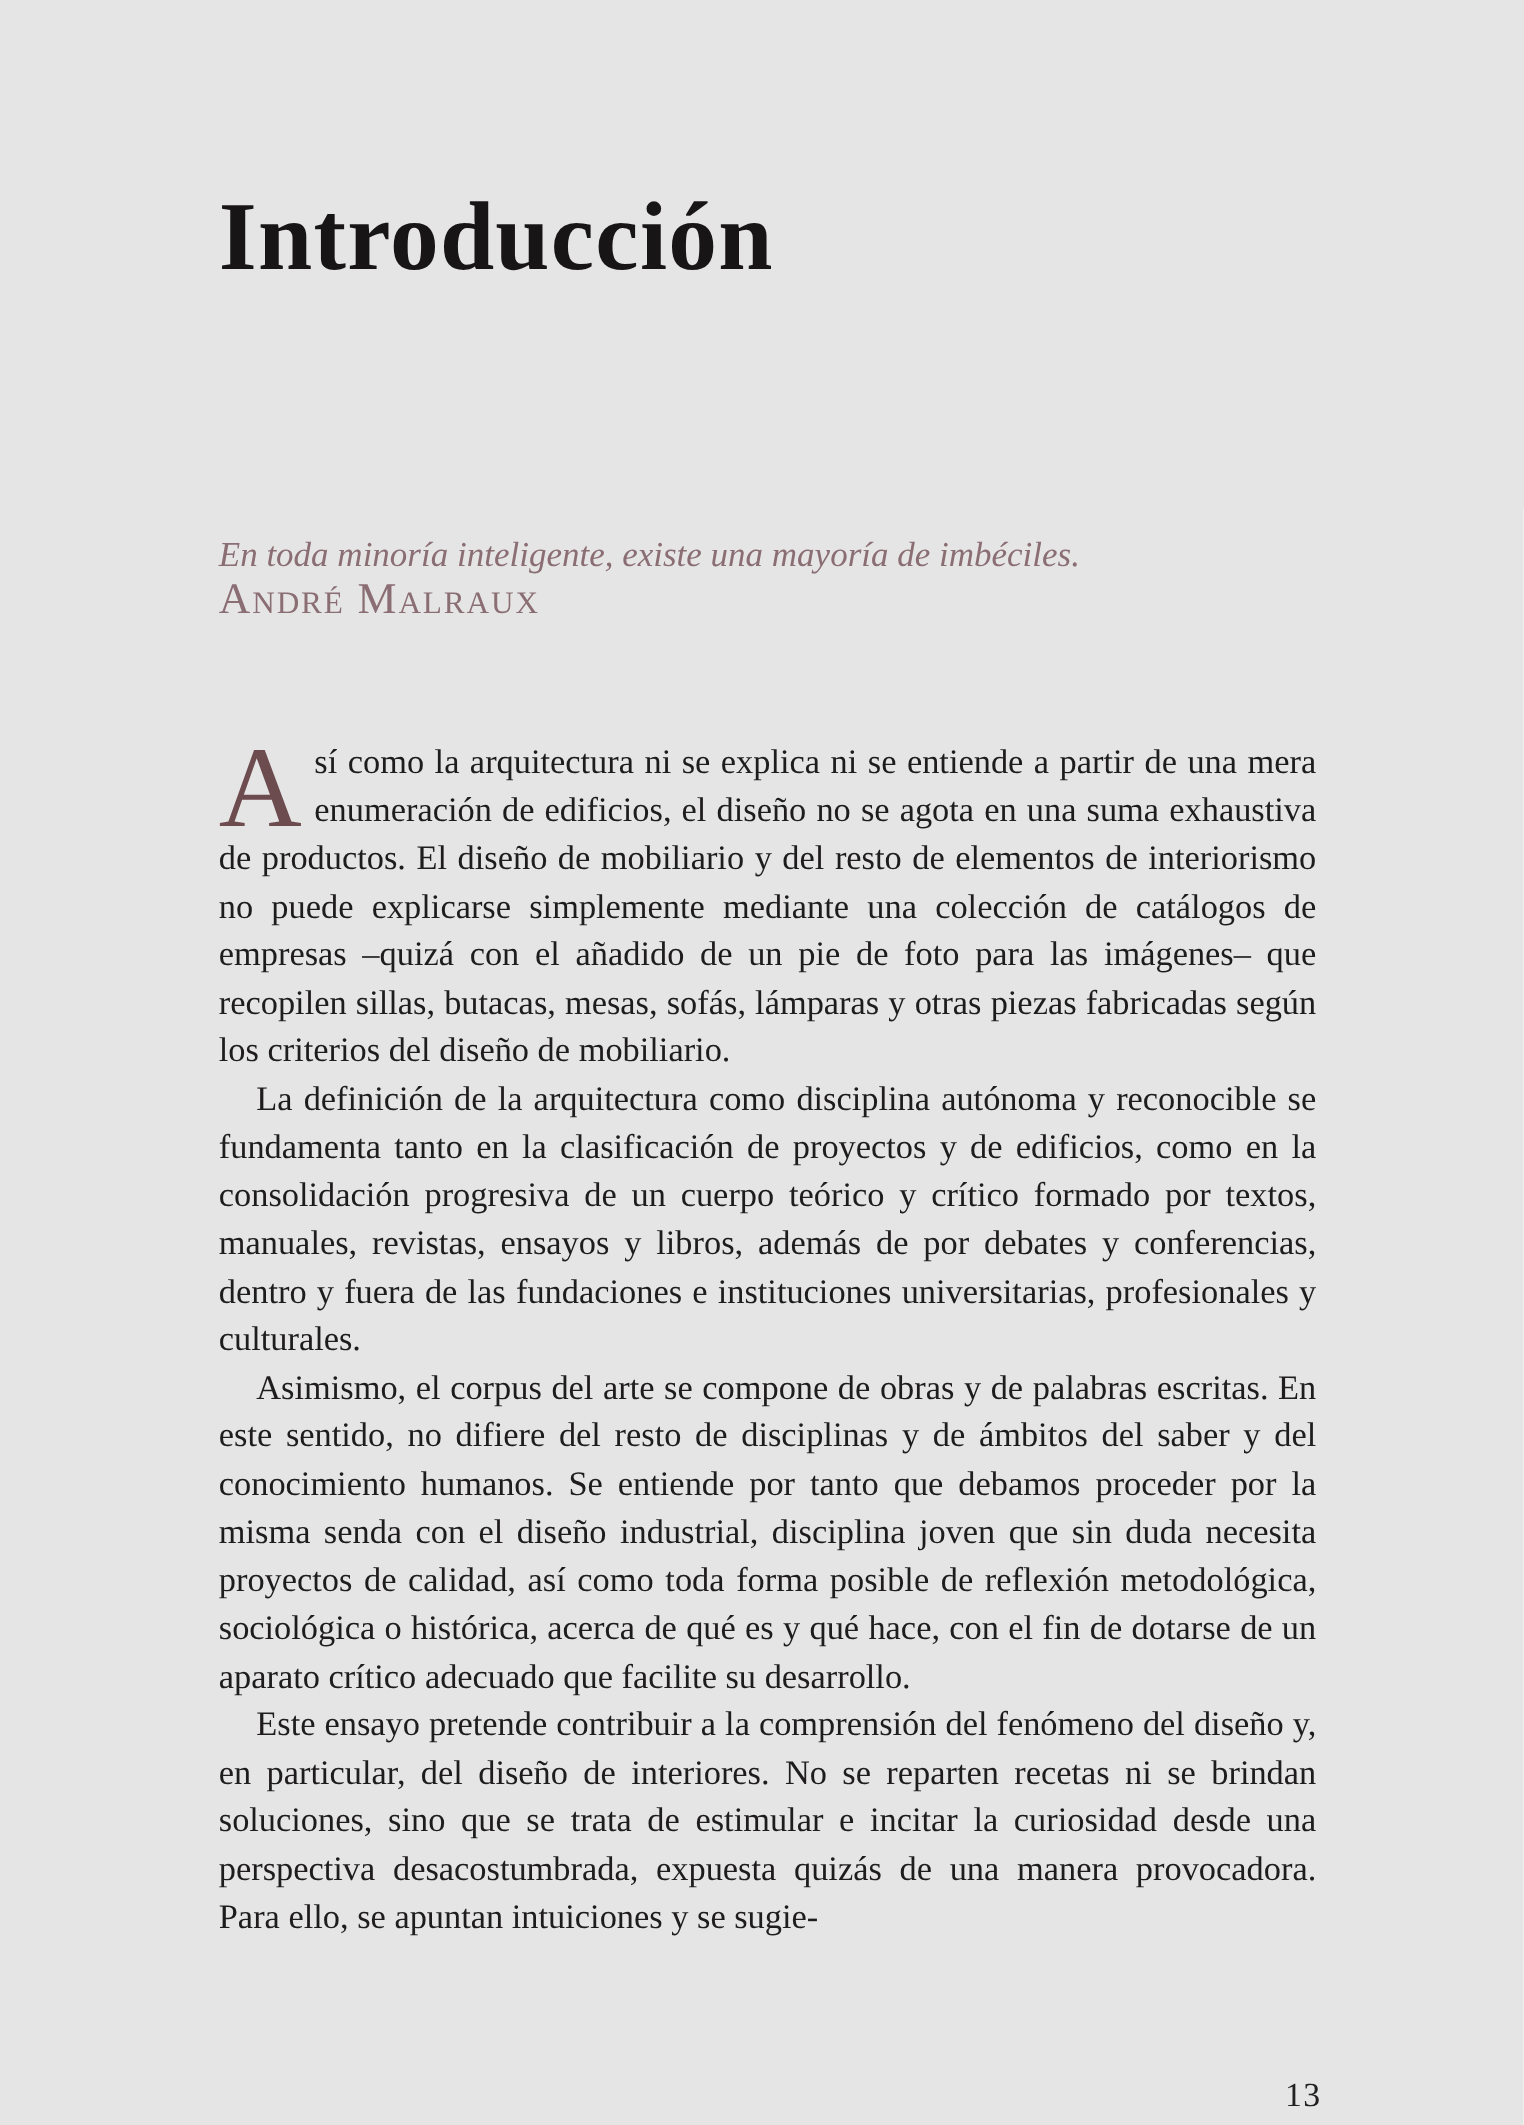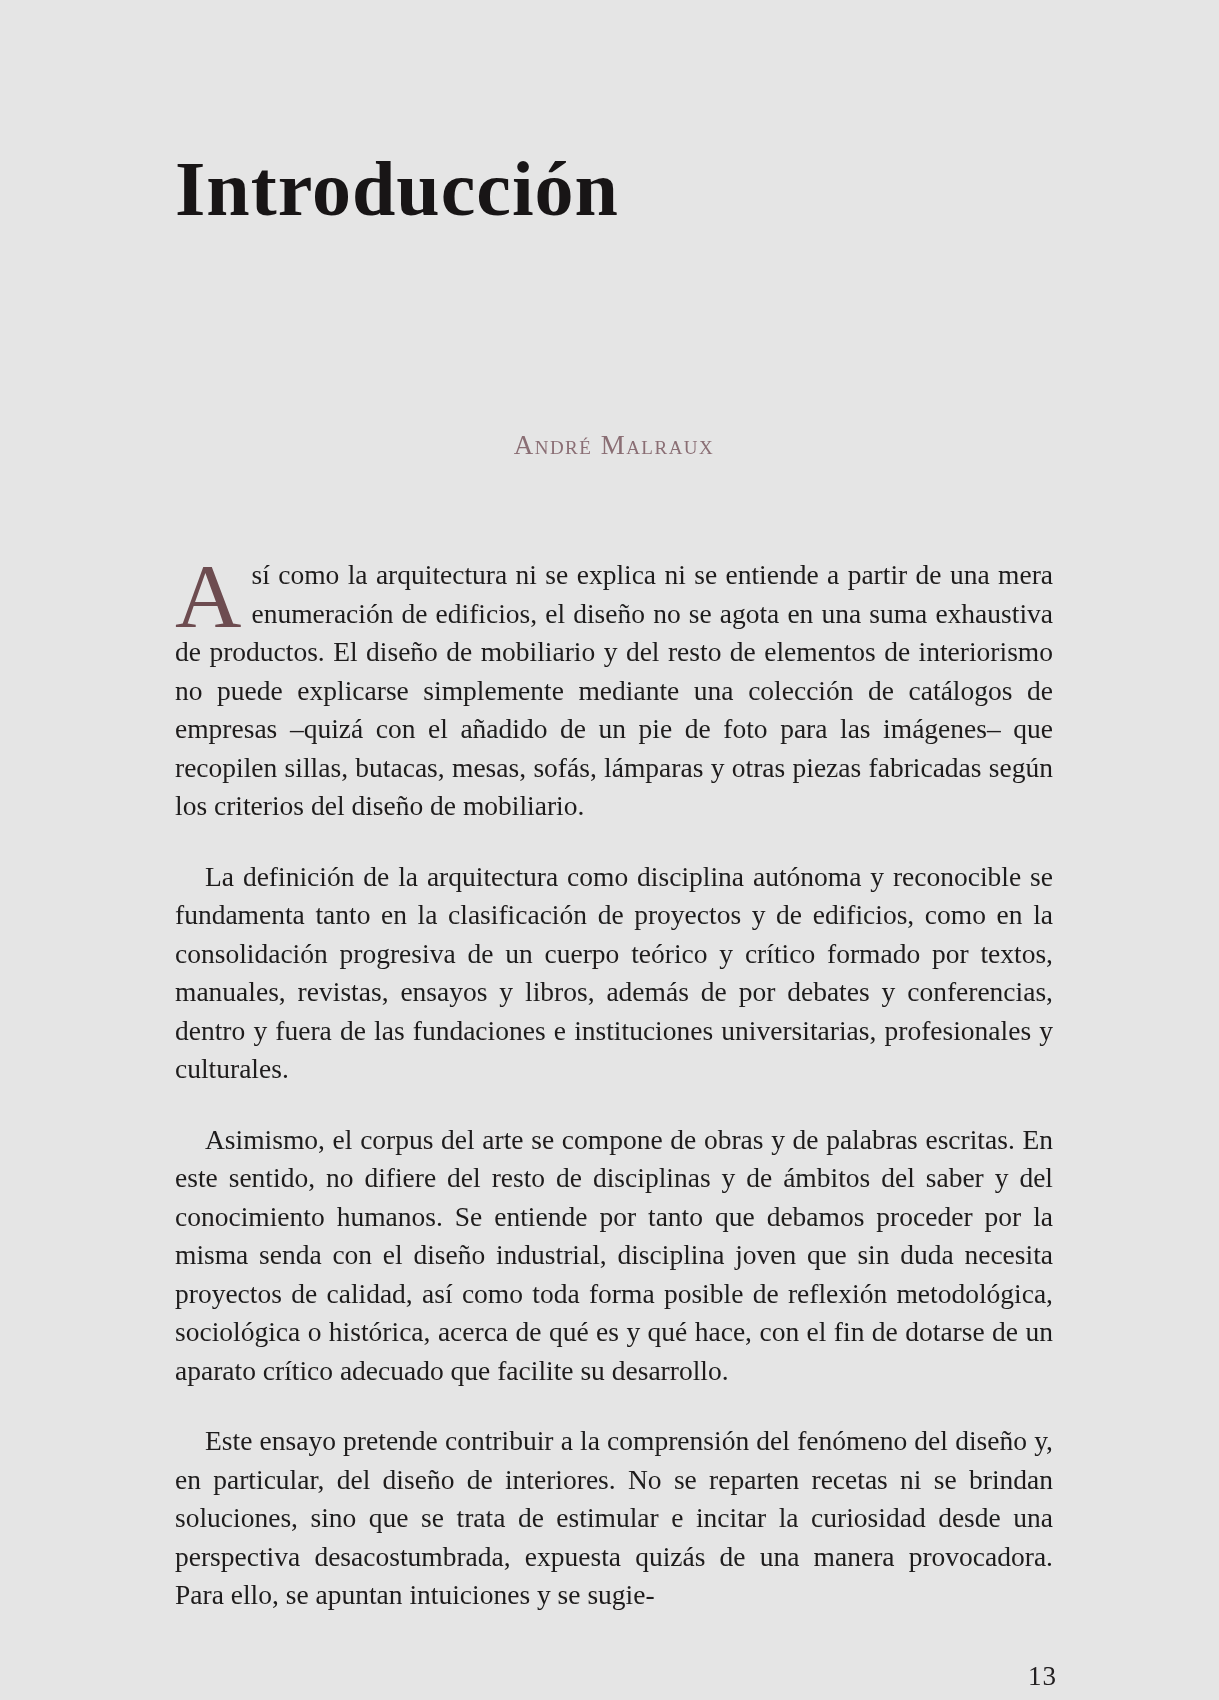--- a/index.html
+++ b/index.html
@@ -32,40 +32,38 @@
     margin-top: 200px;
   }
   .epigraph-quote {
     font-style: italic;
     font-size: 28px;
     line-height: 34px;
     color: #8a6e74;
   }
   .epigraph-author {
     font-variant: small-caps;
-    font-size: 27px;
+    font-size: 35px;
     line-height: 34px;
     letter-spacing: 1.5px;
     color: #8a6e74;
-    text-align: center;
   }
   .body-text {
     margin-top: 94px;
     font-size: 27.5px;
     line-height: 38.5px;
     text-align: justify;
     hyphens: none;
   }
   .para {
     margin: 0;
     padding: 0;
   }
   .para.indent {
     text-indent: 30px;
-    margin-top: 32px;
   }
   .dropcap {
     float: left;
     font-size: 92px;
     line-height: 72px;
     padding-top: 4px;
     margin: 0 10px 0 0;
     color: #6d4c50;
     font-weight: normal;
   }
@@ -82,20 +80,21 @@
 </style>
 </head>
 <body>
 
 <div class="page">
   <div class="content">
 
     <h1 class="chapter-title">Introducción</h1>
 
     <div class="epigraph">
+      <div class="epigraph-quote">En toda minoría inteligente, existe una mayoría de imbéciles.</div>
       <div class="epigraph-author">André Malraux</div>
     </div>
 
     <div class="body-text">
       <p class="para"><span class="dropcap">A</span><span>sí como la arquitectura ni se explica ni se entiende a partir de una mera enumeración de edificios, el diseño no se agota en una suma exhaustiva de productos. El diseño de mobiliario y del resto de elementos de interiorismo no puede explicarse simplemente mediante una colección de catálogos de empresas –quizá con el añadido de un pie de foto para las imágenes– que recopilen sillas, butacas, mesas, sofás, lámparas y otras piezas fabricadas según los criterios del diseño de mobiliario.</span></p>
 
       <p class="para indent"><span>La definición de la arquitectura como disciplina autónoma y reconocible se fundamenta tanto en la clasificación de proyectos y de edificios, como en la consolidación progresiva de un cuerpo teórico y crítico formado por textos, manuales, revistas, ensayos y libros, además de por debates y conferencias, dentro y fuera de las fundaciones e instituciones universitarias, profesionales y culturales.</span></p>
 
       <p class="para indent"><span>Asimismo, el corpus del arte se compone de obras y de palabras escritas. En este sentido, no difiere del resto de disciplinas y de ámbitos del saber y del conocimiento humanos. Se entiende por tanto que debamos proceder por la misma senda con el diseño industrial, disciplina joven que sin duda necesita proyectos de calidad, así como toda forma posible de reflexión metodológica, sociológica o histórica, acerca de qué es y qué hace, con el fin de dotarse de un aparato crítico adecuado que facilite su desarrollo.</span></p>
 

